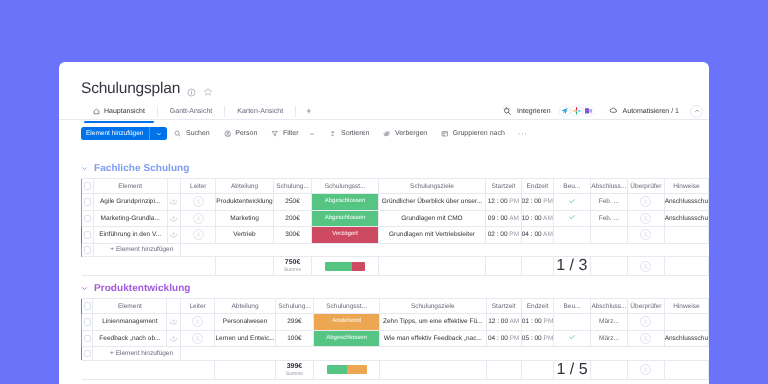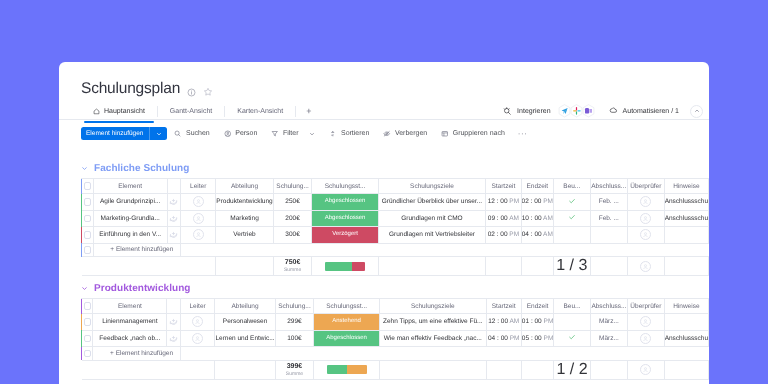--- a/index.html
+++ b/index.html
@@ -611,21 +611,21 @@
               </td>
               <td>
                 <div class="stack">
                   <div style="background:#56c482;width:50%"></div>
                   <div style="background:#eda752;width:50%"></div>
                 </div>
               </td>
               <td></td>
               <td></td>
               <td></td>
-              <td>1 / 2</td>
+              <td>1 / 5</td>
               <td></td>
               <td>
                 <div class="avatar">
                   <svg width="7" height="7" viewBox="0 0 16 16" fill="none" stroke="#d6d9e6" stroke-width="1.3">
                     <circle cx="8" cy="6.1" r="2.3"></circle>
                     <path d="M3.6 13.4a4.8 4.8 0 018.8 0"></path>
                   </svg>
                 </div>
               </td>
               <td></td>

